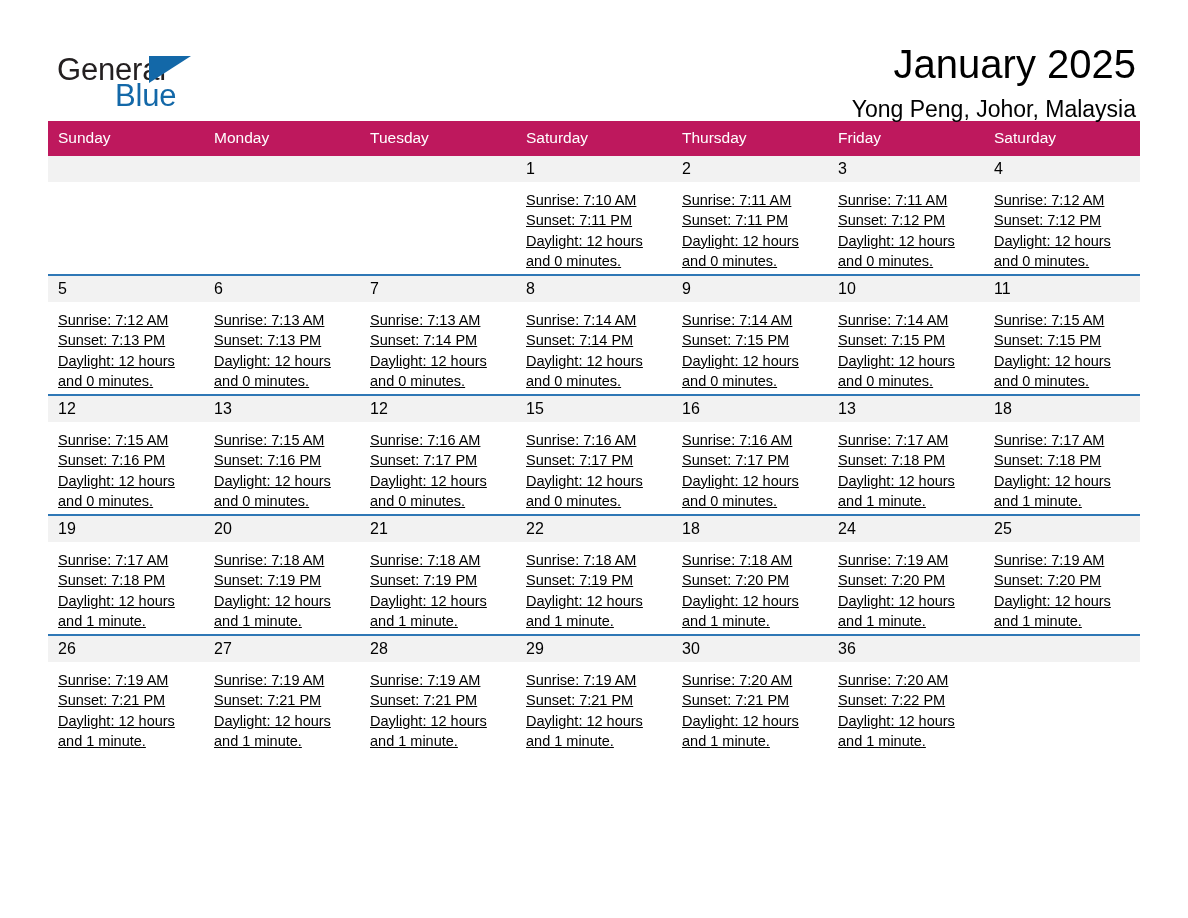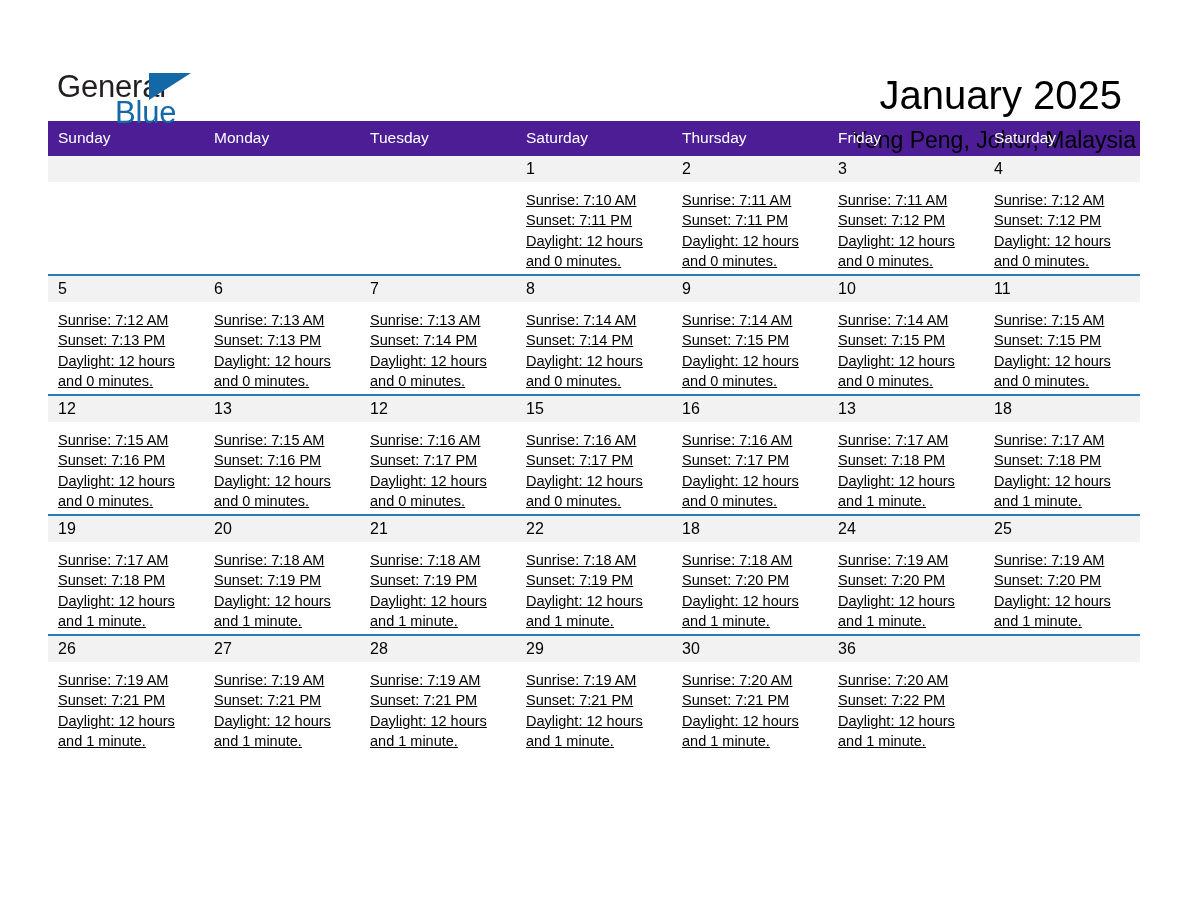--- a/index.html
+++ b/index.html
@@ -20,21 +20,21 @@
     height: 918px;
     box-sizing: border-box;
     padding: 0 48px;
   }
 
   
   .header {
     display: flex;
     align-items: flex-start;
     justify-content: space-between;
-    padding-top: 61px;
+    padding-top: 44px;
     height: 110px;
     box-sizing: border-box;
   }
   .logo {
     position: relative;
     width: 150px;
     height: 70px;
     line-height: 1;
     user-select: none;
   }
@@ -67,39 +67,39 @@
   }
   .titles {
     text-align: right;
     padding-right: 4px;
   }
   .month-title {
     font-size: 40px;
     font-weight: normal;
     color: #000000;
     line-height: 1.0;
-    margin: 14px;
+    margin: 0;
     letter-spacing: 0px;
   }
   .location {
     font-size: 23px;
     color: #000000;
     margin-top: 14px;
     line-height: 1.0;
   }
 
   
   .calendar {
     width: 1092px;
     border-collapse: collapse;
     table-layout: fixed;
     margin-top: 11px;
   }
   .calendar th {
-    background: #4c1d95;
+    background: #be185d;
     color: #ffffff;
     font-size: 15.5px;
     font-weight: normal;
     text-align: left;
     padding: 8px 0 9px 10px;
     height: 16px;
     border: none;
   }
   .calendar td {
     vertical-align: top;

